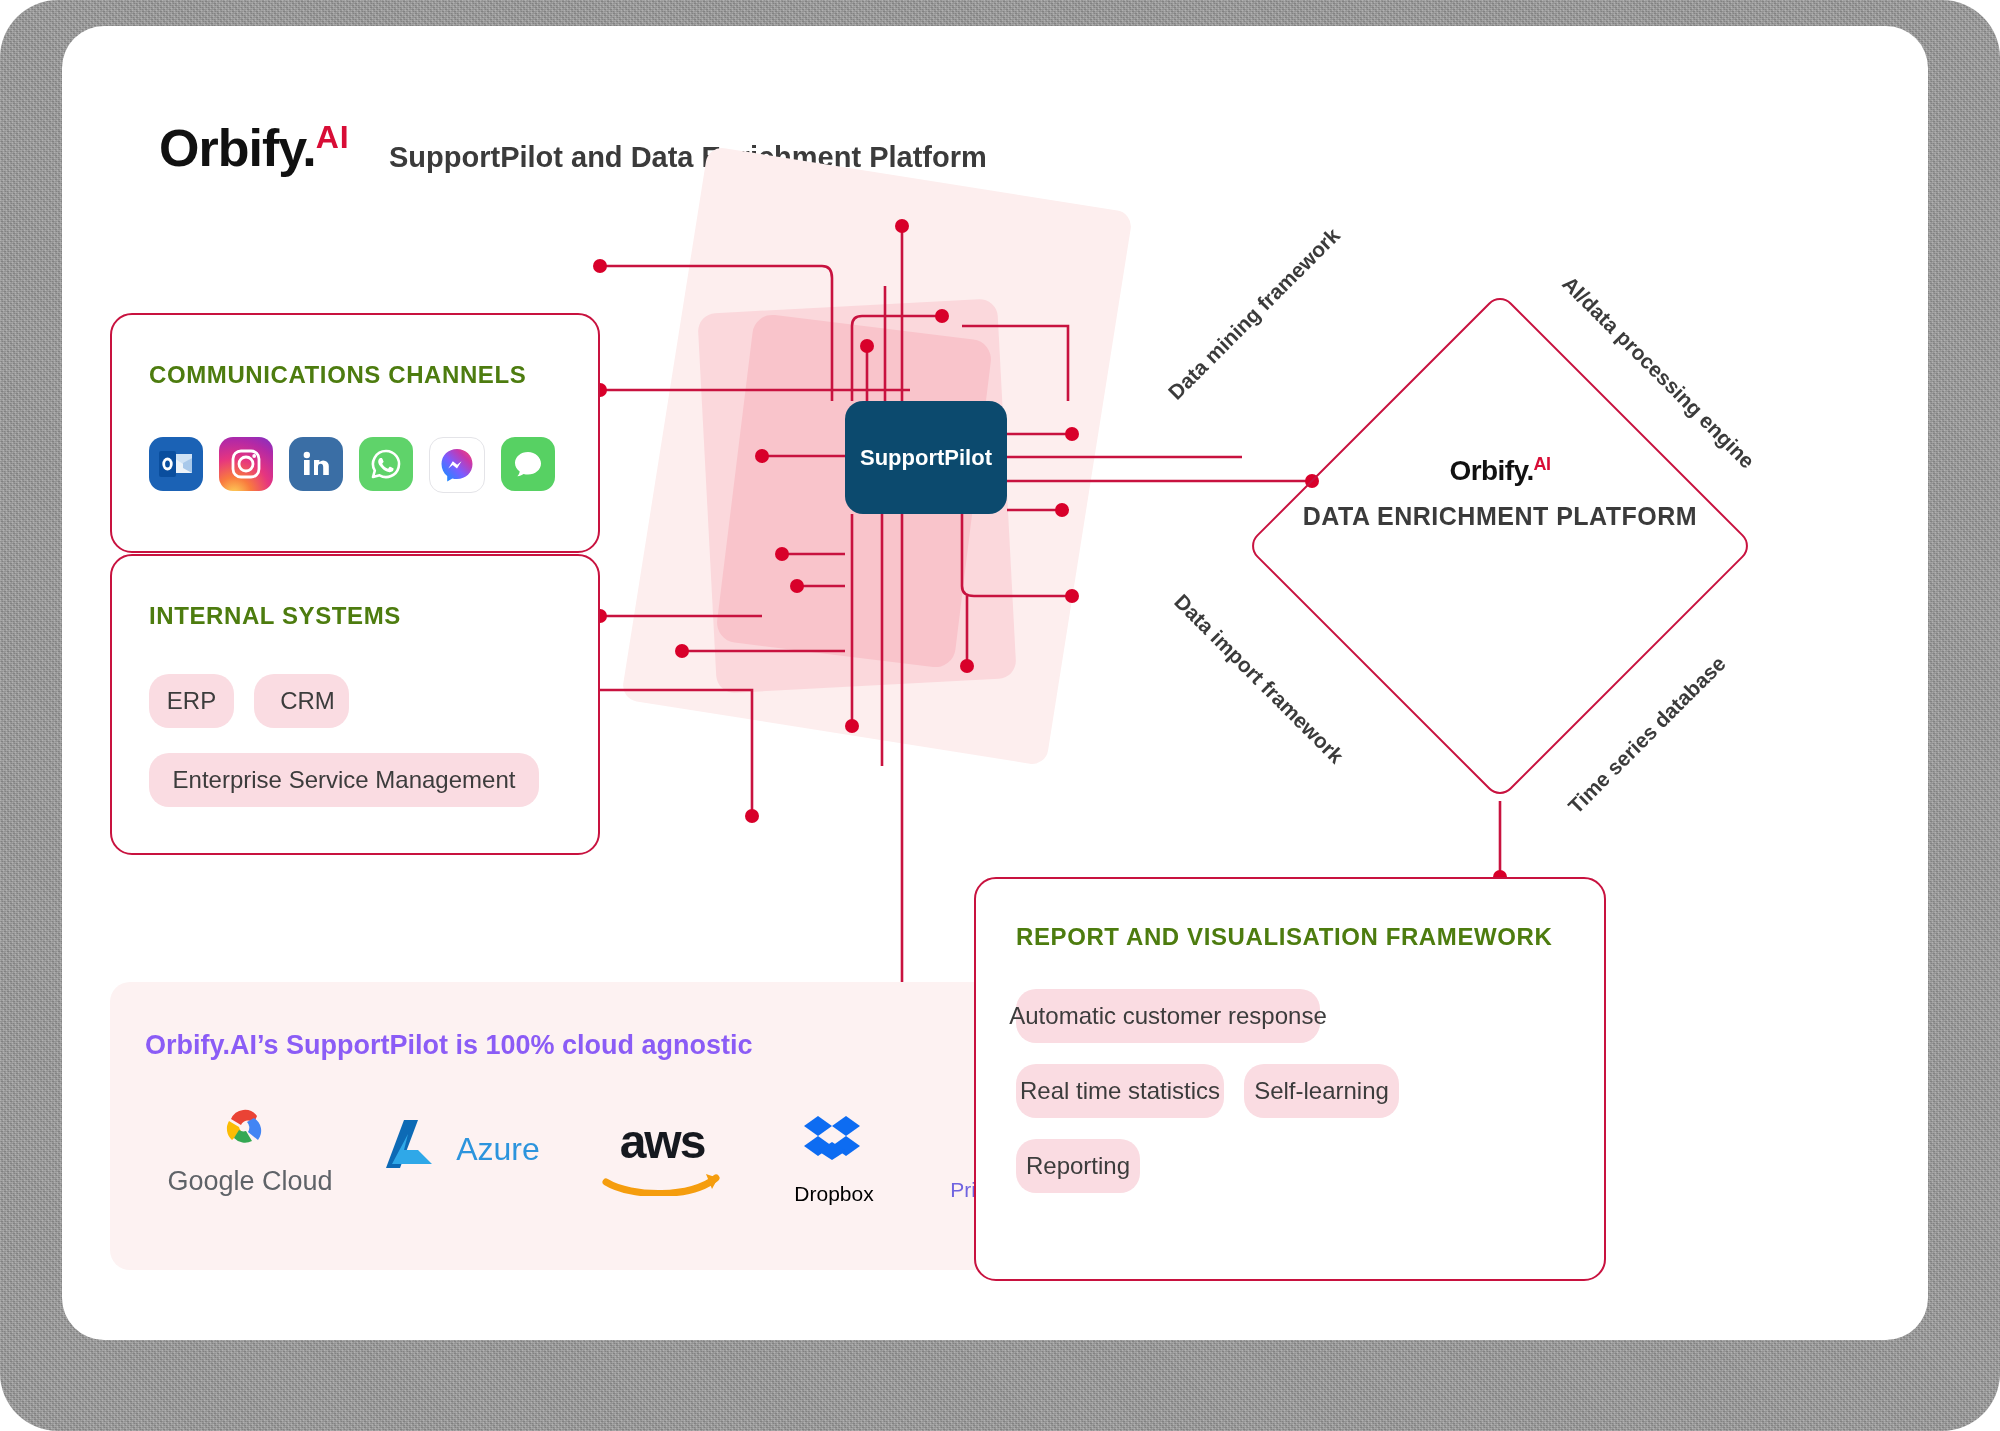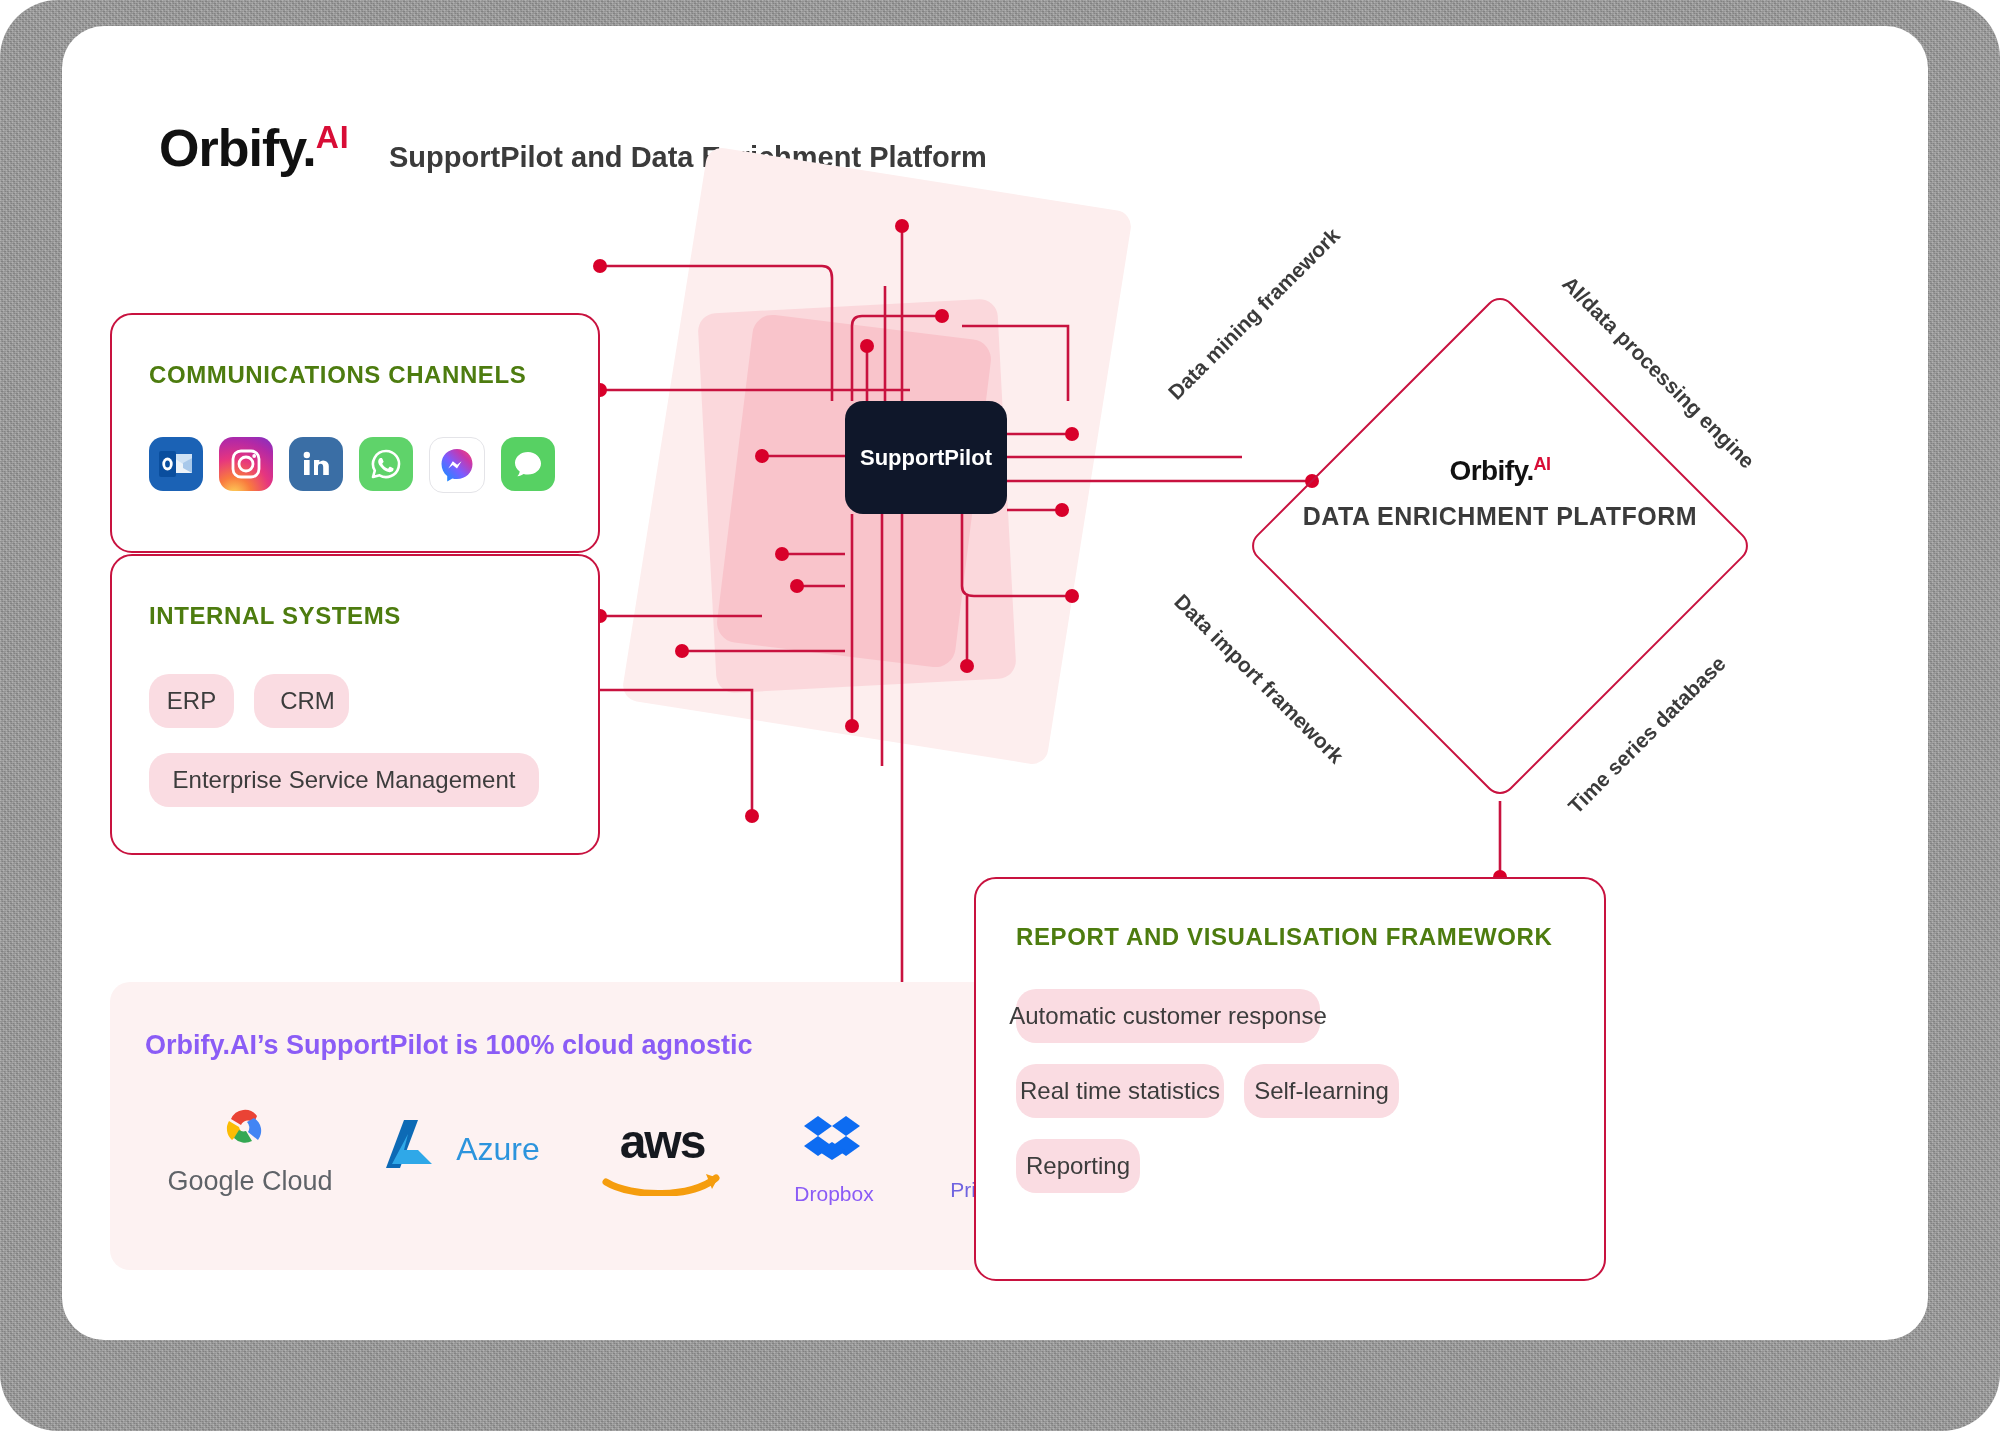--- a/index.html
+++ b/index.html
@@ -89,21 +89,21 @@
                  font-size:25px;font-weight:bold;color:#3b3b3b;letter-spacing:.5px;}
   .dlab{position:absolute;font-size:21px;font-weight:bold;color:#3b3b3b;white-space:nowrap;}
   #dlab-mining{left:-68px;top:98px;transform:rotate(-45deg);transform-origin:left center;}
   #dlab-ai{left:326px;top:-18px;transform:rotate(45deg);transform-origin:left center;}
   #dlab-import{left:-62px;top:300px;transform:rotate(45deg);transform-origin:left center;}
   #dlab-tsdb{left:332px;top:512px;transform:rotate(-45deg);transform-origin:left center;}
 
   
   #core{
     position:absolute;left:783px;top:375px;width:162px;height:113px;
-    background:#0f172a;border-radius:18px;z-index:24;
+    background:#0c4a6e;border-radius:18px;z-index:24;
     display:flex;align-items:center;justify-content:center;
     color:#fff;font-size:22px;font-weight:bold;
   }
   
   .plate{position:absolute;z-index:10;}
   #plate1{left:600px;top:150px;width:430px;height:560px;background:#fdeeee;transform:rotate(9deg);border-radius:16px;}
   #plate2{left:645px;top:280px;width:300px;height:380px;background:#fbd8dc;transform:rotate(-3deg);border-radius:18px;}
   #plate3{left:672px;top:300px;width:240px;height:330px;background:#f9c4cb;transform:rotate(7deg);border-radius:20px;}
 
   #wires{position:absolute;left:0;top:0;width:1866px;height:1314px;z-index:20;}
@@ -318,21 +318,21 @@
       <div class="cloud-item" style="left:614px;top:6px;width:140px;">
         <svg width="72" height="72" viewBox="0 0 72 72">
           <g fill="#0d6cf2">
             <path d="M20 8 L6 18 l14 10 14-10z"></path>
             <path d="M48 8 L34 18 l14 10 14-10z"></path>
             <path d="M20 48 L6 38 l14-10 14 10z"></path>
             <path d="M48 48 L34 38 l14-10 14 10z"></path>
             <path d="M34 52 L20 43 l14-9 14 9z"></path>
           </g>
         </svg>
-        <div class="cloud-cap" style="color:#8b5cf6;margin-top:-2px;">Dropbox</div>
+        <div class="cloud-cap" style="color:#000000;margin-top:-2px;">Dropbox</div>
       </div>
 
       <div class="cloud-item" style="left:766px;top:4px;width:190px;">
         <svg width="84" height="70" viewBox="0 0 84 70">
           <path d="M24 54 a14 14 0 0 1 -1 -28 a18 18 0 0 1 34 -4 a14 14 0 0 1 3 32z" fill="none" stroke="#7064e0" stroke-width="5" stroke-linejoin="round"></path>
         </svg>
         <div class="cloud-cap" style="color:#7064e0;margin-top:-2px;">Private cloud</div>
       </div>
 
     </div>

